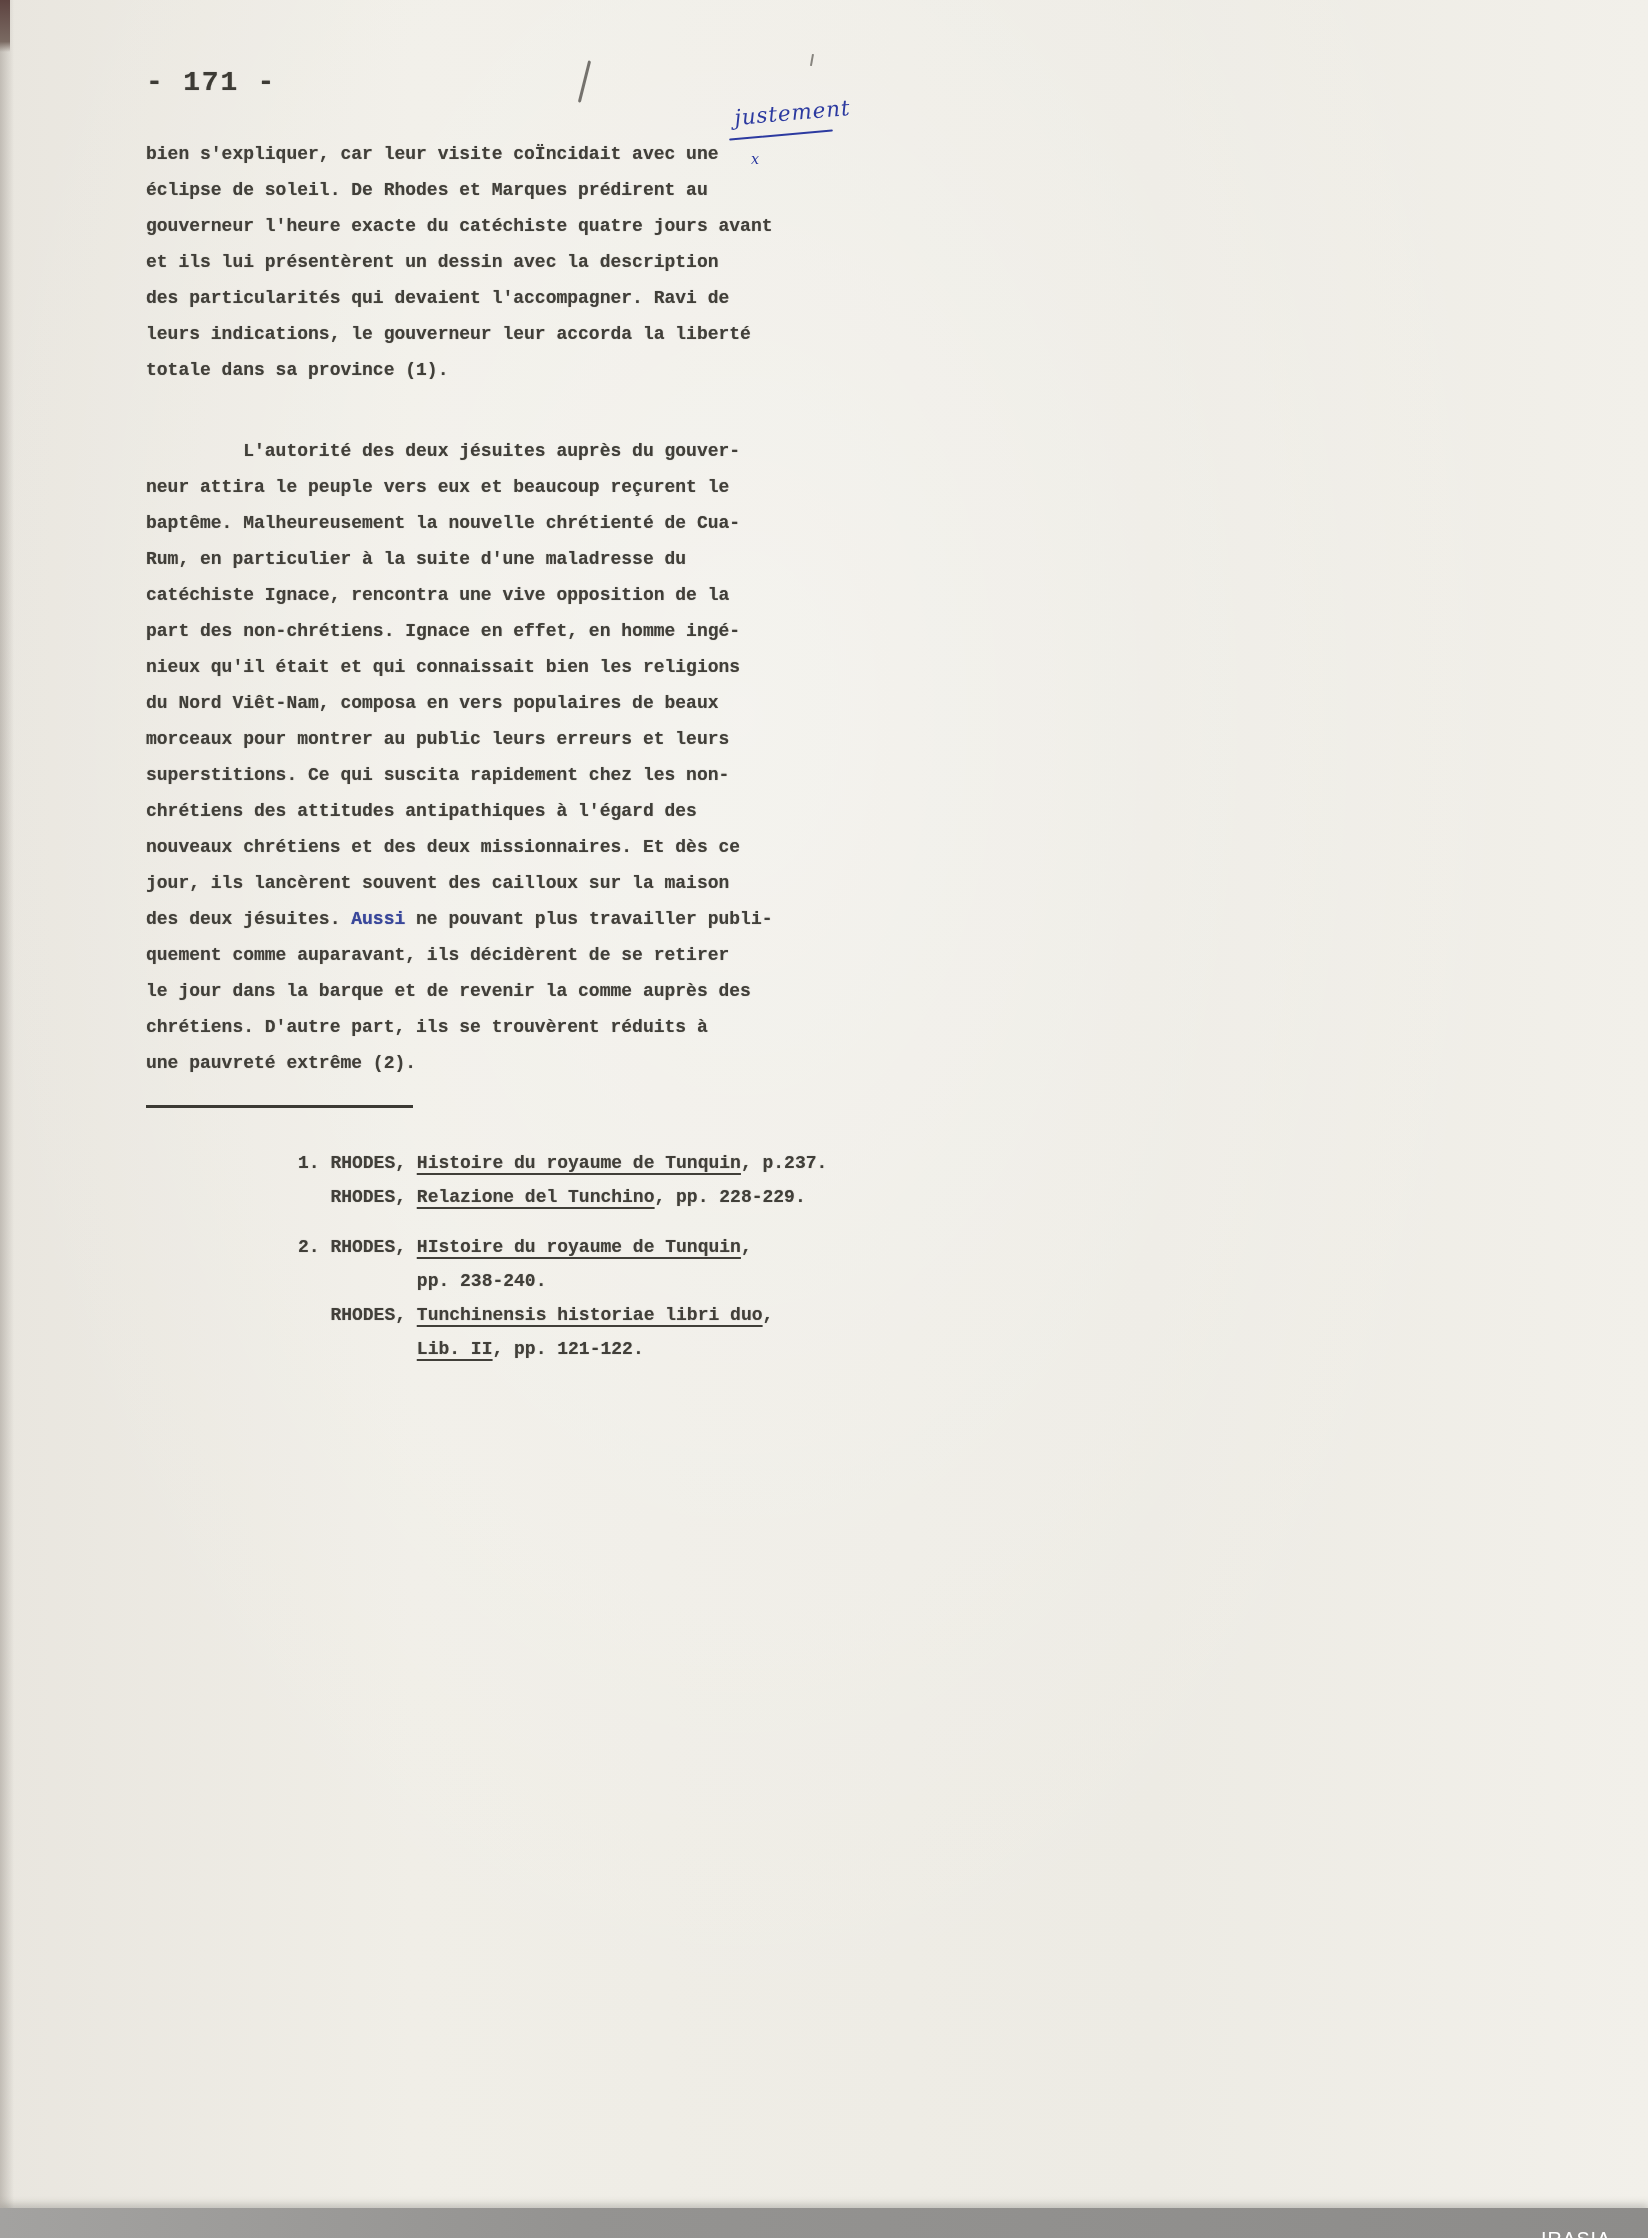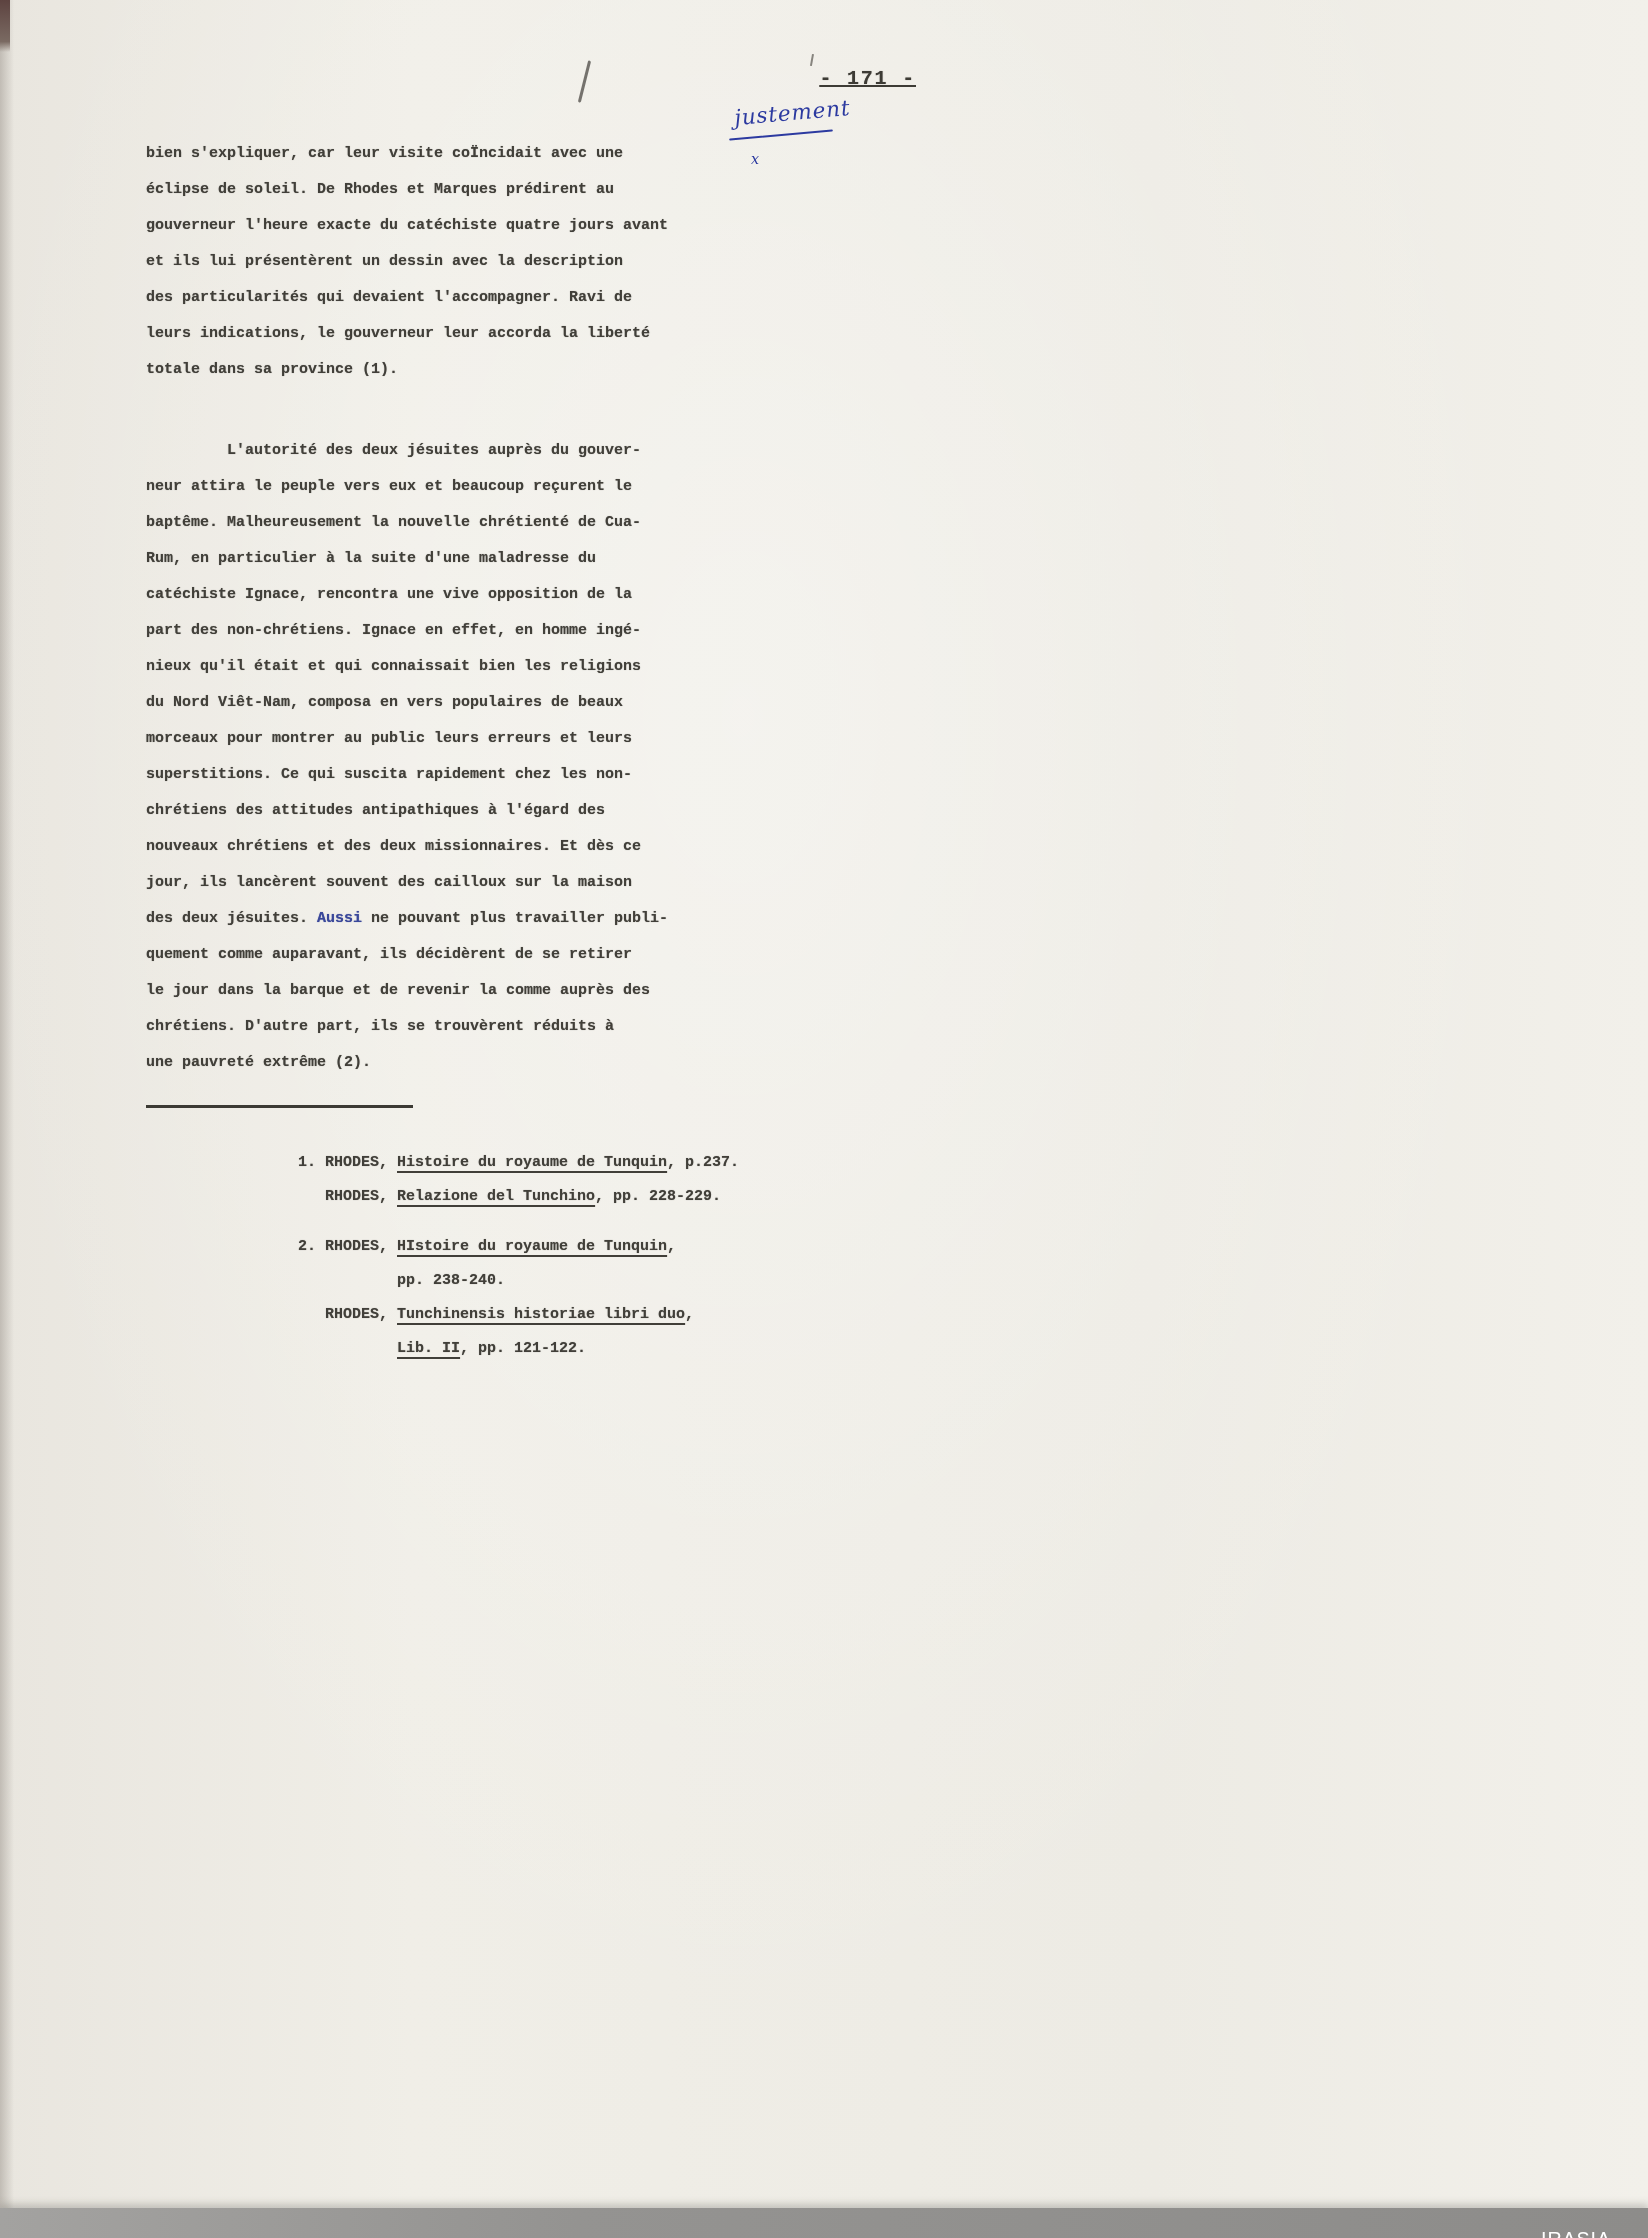--- a/index.html
+++ b/index.html
@@ -28,35 +28,34 @@
   }
   .irasia {
     position: absolute; right: 38px; top: 20px;
     font-family: "Liberation Sans", sans-serif;
     font-size: 19.7px; letter-spacing: 0.9px; color: #ffffff;
   }
   
   .typewriter {
     position: absolute;
     font-family: "Liberation Mono", "DejaVu Sans Mono", monospace;
-    font-size: 15px;
+    font-size: 18px;
     font-weight: 700;
     color: #413f39;
     text-shadow: 0 0 0.9px rgba(62,60,54,0.55);
   }
   .tline { white-space: pre; }
   .para { line-height: 36px; left: 146px; }
   .page-number {
     position: absolute; left: 146px; top: 67px; width: 770px;
-    text-align: right;
+    text-align: left;
     font-family: "Liberation Mono", "DejaVu Sans Mono", monospace;
-    font-size: 20px; font-weight: 700; color: #3d3b35;
+    font-size: 28px; font-weight: 700; color: #3d3b35;
     text-shadow: 0 0 0.9px rgba(62,60,54,0.55);
     letter-spacing: 1.8px;
-    text-decoration: underline;
   }
   .footnotes { left: 298px; top: 1146px; line-height: 34px; }
   .fn-gap { margin-top: 16px; }
   .u { text-decoration: underline; text-decoration-thickness: 1.8px; text-underline-offset: 4.5px; margin-top: 12px; }
   .rule {
     position: absolute; left: 146px; top: 1105px; width: 267px; height: 2.7px;
     background: #3c3a34;
   }
   
   .handwritten {

